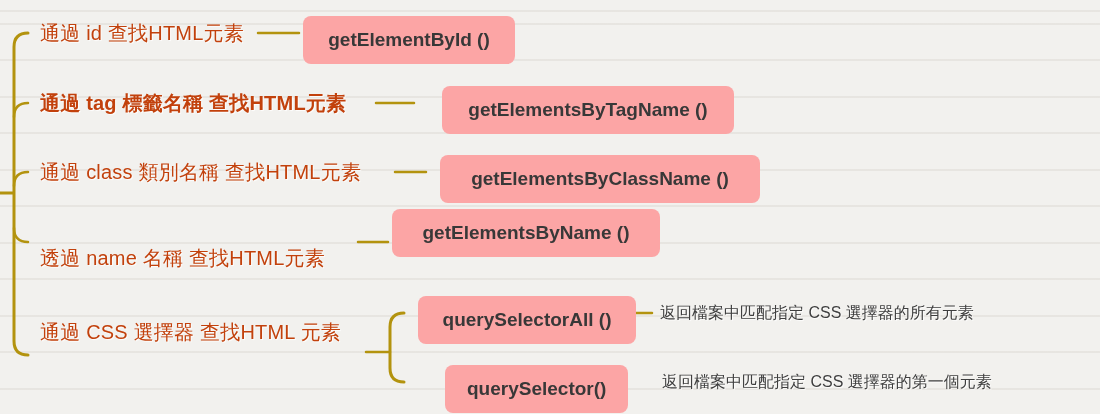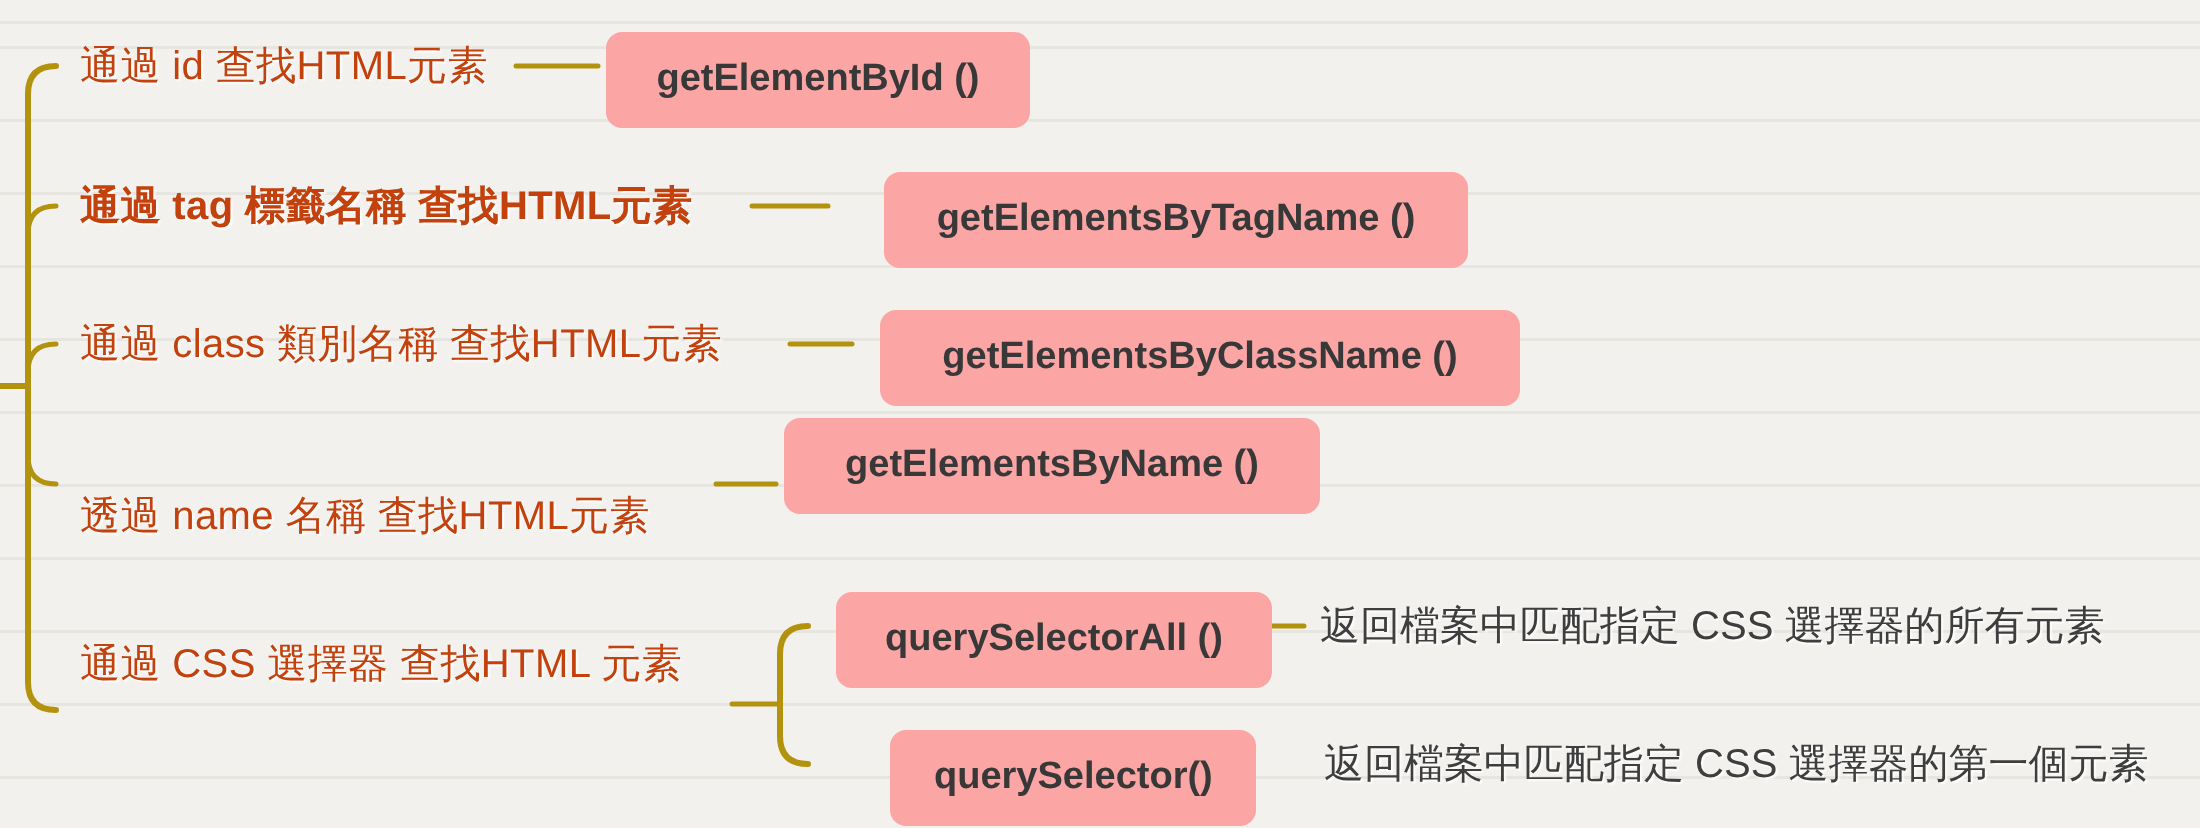--- a/index.html
+++ b/index.html
@@ -49,21 +49,21 @@
     align-items: center;
     justify-content: center;
     white-space: nowrap;
     padding: 0 22px;
   }
 
   .desc-label {
     position: absolute;
     transform: translateY(-50%);
     color: #3e3e3e;
-    font-size: 20px;
+    font-size: 16px;
     white-space: nowrap;
     text-shadow: 1px 1px 1px rgba(255,255,255,0.9);
   }
 
   
   #label-1 { left: 40px; top: 33px; }
   #label-2 { left: 40px; top: 103px; font-weight: bold; }
   #label-3 { left: 40px; top: 172px; }
   #label-4 { left: 40px; top: 242px; margin-top: 16px; }
   #label-5 { left: 40px; top: 332px; }

